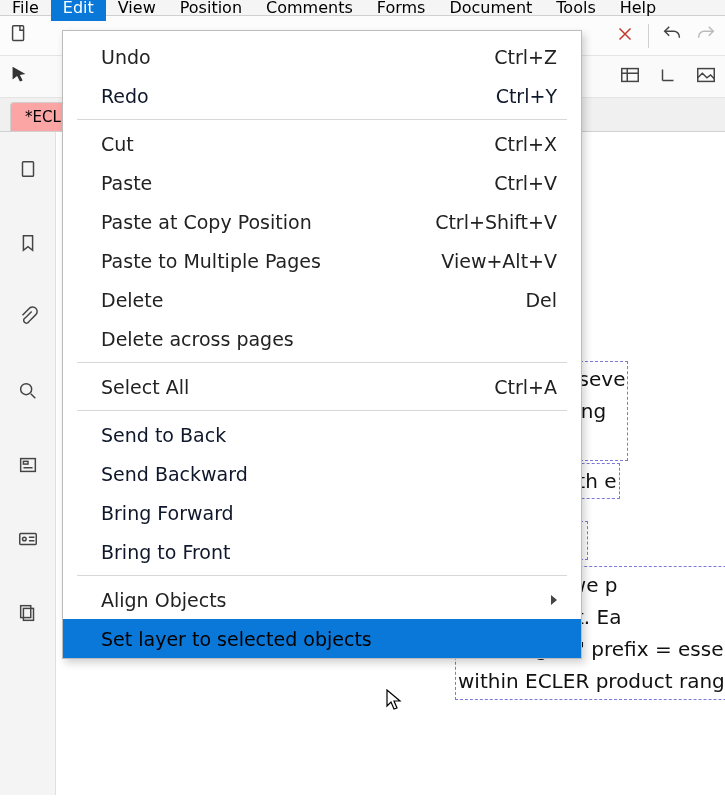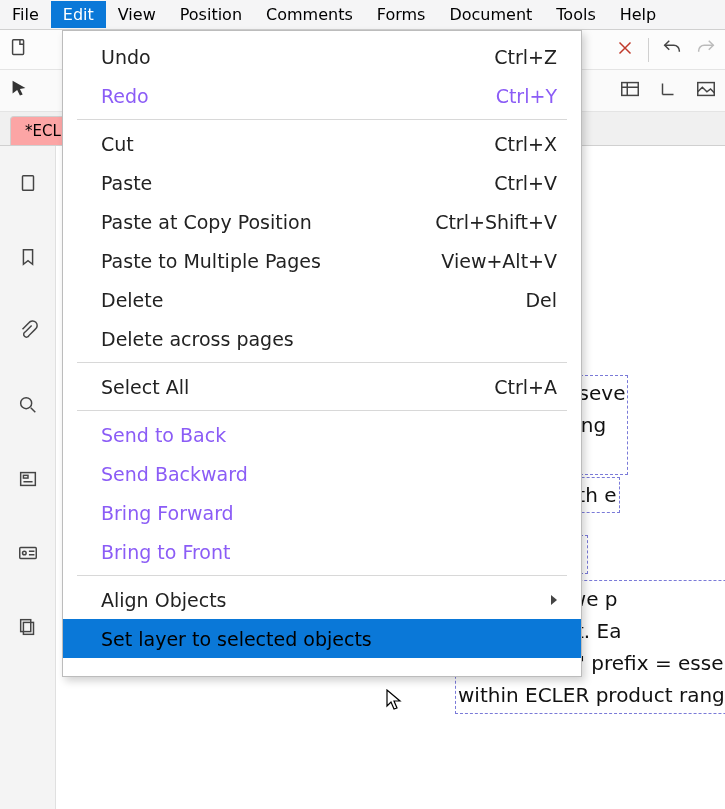--- a/index.html
+++ b/index.html
@@ -1,18 +1,18 @@
 <!DOCTYPE html>
 <html><head>
 <meta charset="utf-8">
 <style>
   * { box-sizing: border-box; margin: 0; padding: 0; font-family: "Segoe UI", "DejaVu Sans", sans-serif; }
   body { width: 725px; height: 809px; overflow: hidden; background: #fff; position: relative; }
 
-  .menubar { display: flex; align-items: center; height: 30px; background: #f5f5f6; border-bottom: 1px solid #d0d0d0; font-size: 16px; }
+  .menubar { display: flex; align-items: center; height: 16px; background: #f5f5f6; border-bottom: 1px solid #d0d0d0; font-size: 16px; }
   .menubar .mitem { padding: 4px 12px; cursor: default; }
   .menubar .mitem.active { background: #0a78d8; color: #fff; }
 
   .toolbar1 { display: flex; align-items: center; height: 40px; background: #fcfcfc; border-bottom: 1px solid #e4e4e4; padding: 0 8px; gap: 16px; }
   .toolbar1 .right { margin-left: auto; display: flex; gap: 12px; align-items: center; }
   .vsep { width:1px; height:24px; background:#d0d0d0; }
 
   .toolbar2 { display: flex; align-items: center; height: 42px; background: #fafafa; border-bottom: 1px solid #e4e4e4; padding: 0 8px; gap: 14px; }
 
   .tabbar { display:flex; align-items:flex-end; height: 34px; background:#f0f0f0; border-bottom:1px solid #d0d0d0; padding: 0 10px; }
@@ -23,23 +23,23 @@
   .lefttools .btn { width:38px; height:38px; display:flex; align-items:center; justify-content:center; border-radius:4px; }
 
   .canvas { flex:1; background:#fff; position:relative; overflow:hidden; }
   .greybox { position:absolute; left:14px; top:0; width:380px; height:340px; background:#9a9a9a; }
   .doctext { position:absolute; left:400px; top:230px; right:-70px; font-size:20px; line-height:1.6; color:#111; }
   .doctext .sel { outline: 1px dashed #7a7ad8; outline-offset: 0; }
   .subtitle { font-weight:700; font-size:22px; letter-spacing:0.5px; }
   .body { font-size:20px; }
 
   
-  .dropdown { position:absolute; left:62px; top:30px; width:520px; background:#fff; border:1px solid #bcbcbc; box-shadow: 3px 4px 8px rgba(0,0,0,.18); padding: 6px 0 18px 0; z-index:10; }
+  .dropdown { position:absolute; left:62px; top:30px; width:520px; background:#fff; border:1px solid #bcbcbc; box-shadow: 3px 4px 8px rgba(0,0,0,.18); padding: 6px 0 0 0; z-index:10; }
   .dropdown .row { display:flex; align-items:center; height:39px; padding: 0 24px 0 38px; font-size:19px; color:#222; cursor:default; }
-  .dropdown .row.disabled { color:#8b5cf6; }
+  .dropdown .row.disabled { color:#0f172a; }
   .dropdown .row.hl { background:#0a78d8; color:#000000; }
   .dropdown .row .shortcut { margin-left:auto; }
   .dropdown hr { border:none; border-top:1px solid #d8d8d8; margin:4px 14px; }
   .dropdown .sub::after { content:""; margin-left:auto; width:0; height:0; border-left:6px solid #444; border-top:5px solid transparent; border-bottom:5px solid transparent; }
 
   .cursor { position:absolute; left:386px; top:689px; z-index:20; }
 
   
   svg.icon { width:22px; height:22px; stroke:#444; fill:none; stroke-width:1.6; }
 </style>

